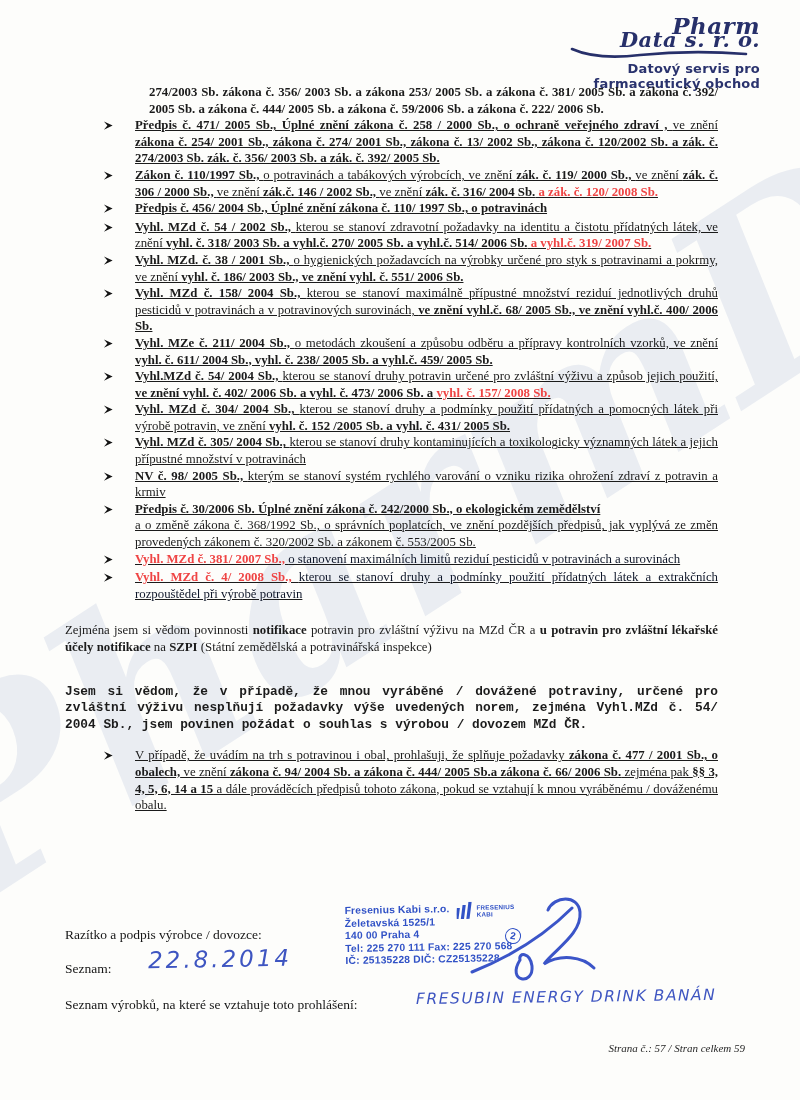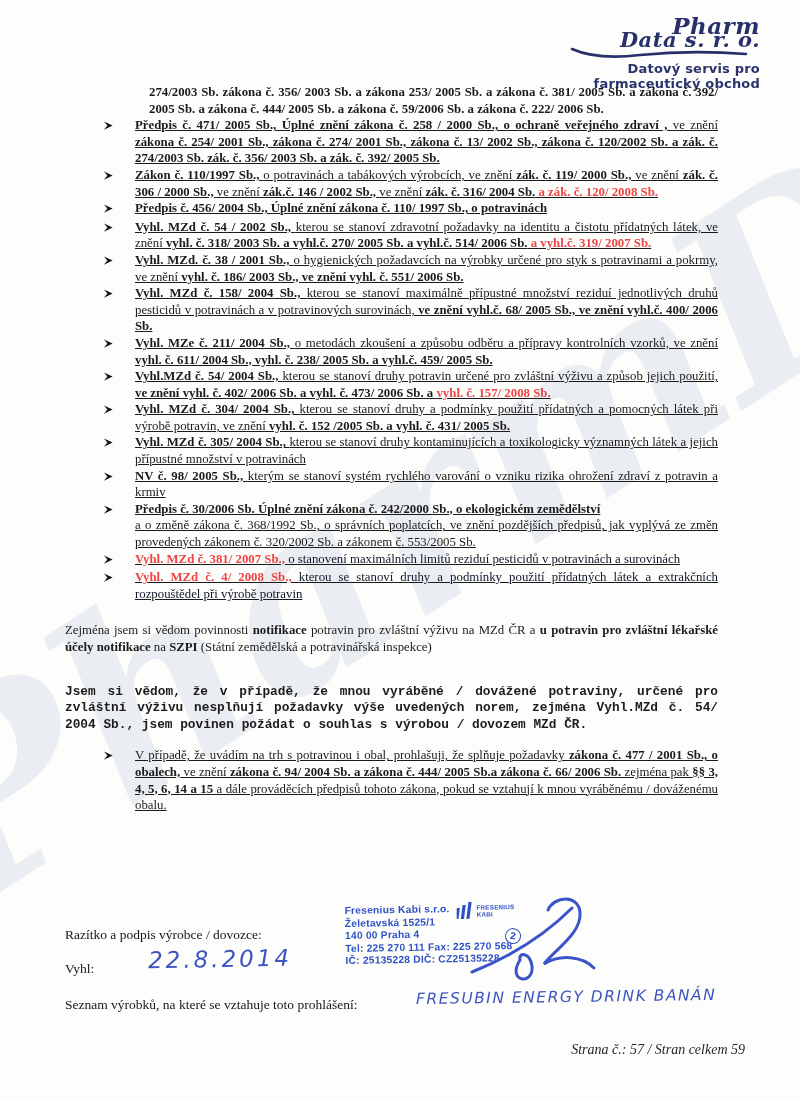--- a/index.html
+++ b/index.html
@@ -42,21 +42,21 @@
   .stamp{position:absolute;left:345px;top:903px;width:230px;z-index:2;
          font-family:"Liberation Sans",sans-serif;font-weight:bold;font-size:10.3px;line-height:12.6px;
          color:#3152c6;letter-spacing:0.2px;transform:rotate(-1deg);}
   .fk-logo{position:absolute;left:112px;top:-1px;display:flex;align-items:flex-start;}
   .fk-name{font-size:6.3px;line-height:6.8px;margin-left:3px;margin-top:3px;letter-spacing:0.2px;}
   .stamp-badge{position:absolute;left:160px;top:26px;width:14px;height:14px;border:1.5px solid #3152c6;
                border-radius:50%;font-size:10px;line-height:14px;text-align:center;transform:rotate(9deg);}
   .signature-svg{position:absolute;left:420px;top:890px;z-index:3;}
   
   .footer{position:absolute;left:0;right:55px;top:1042px;text-align:right;font-style:italic;
-          font-size:14px;color:#262626;z-index:1;}
+          font-size:11px;color:#262626;z-index:1;}
 </style>
 </head>
 <body>
 
 <div class="page">
 
   <div class="watermark">PharmData</div>
 
   <div class="logo">
     <div class="logo-script">
@@ -159,21 +159,21 @@
       <div class="blk paragraph" style="margin-top: 28px; font-family: Liberation Mono, monospace;"><span class="txt"><span class="sb">Jsem si vědom, že v případě, že mnou vyráběné / dovážené potraviny, určené pro zvláštní výživu nesplňují požadavky výše uvedených norem, zejména Vyhl.MZd č. 54/ 2004 Sb., jsem povinen požádat o souhlas s výrobou / dovozem MZd ČR.</span></span></div>
       <div class="blk bullet" style="margin-top: 14px;">
         <span class="bullet-ic"><svg width="11" height="11" viewBox="0 0 12 12">
             <path d="M1 1.5 L10.5 6 L1 10.5 L4.8 6 Z" fill="#141414"></path>
           </svg></span>
         <span class="txt"><span class="sn">V případě, že uvádím na trh s potravinou i obal, prohlašuji, že splňuje požadavky </span><span class="sb">zákona č. 477 / 2001 Sb., o obalech,</span><span class="sn"> ve znění </span><span class="sb">zákona č. 94/ 2004 Sb. a zákona č. 444/ 2005 Sb.a zákona č. 66/ 2006 Sb.</span><span class="sn"> zejména pak </span><span class="sb">§§ 3, 4, 5, 6, 14 a 15</span><span class="sn">  a dále prováděcích předpisů tohoto zákona, pokud se vztahují k mnou vyráběnému / dováženému obalu.</span></span>
       </div>
     </div>
 
   <div class="sign-label lbl-razitko">Razítko a podpis výrobce / dovozce:</div>
-  <div class="sign-label lbl-datum">Vyhl:</div>
+  <div class="sign-label lbl-datum">Seznam:</div>
   <div class="hand hand-date">22.8.2014</div>
   <div class="sign-label lbl-seznam">Seznam výrobků, na které se vztahuje toto prohlášení:</div>
   <div class="hand hand-products">FRESUBIN ENERGY DRINK BANÁN</div>
 
   <div class="stamp">
     <div id="stamp-lines">
         <div>Fresenius Kabi s.r.o.</div>
         <div>Želetavská 1525/1</div>
         <div>140 00 Praha 4</div>
         <div>Tel: 225 270 111  Fax: 225 270 568</div>

